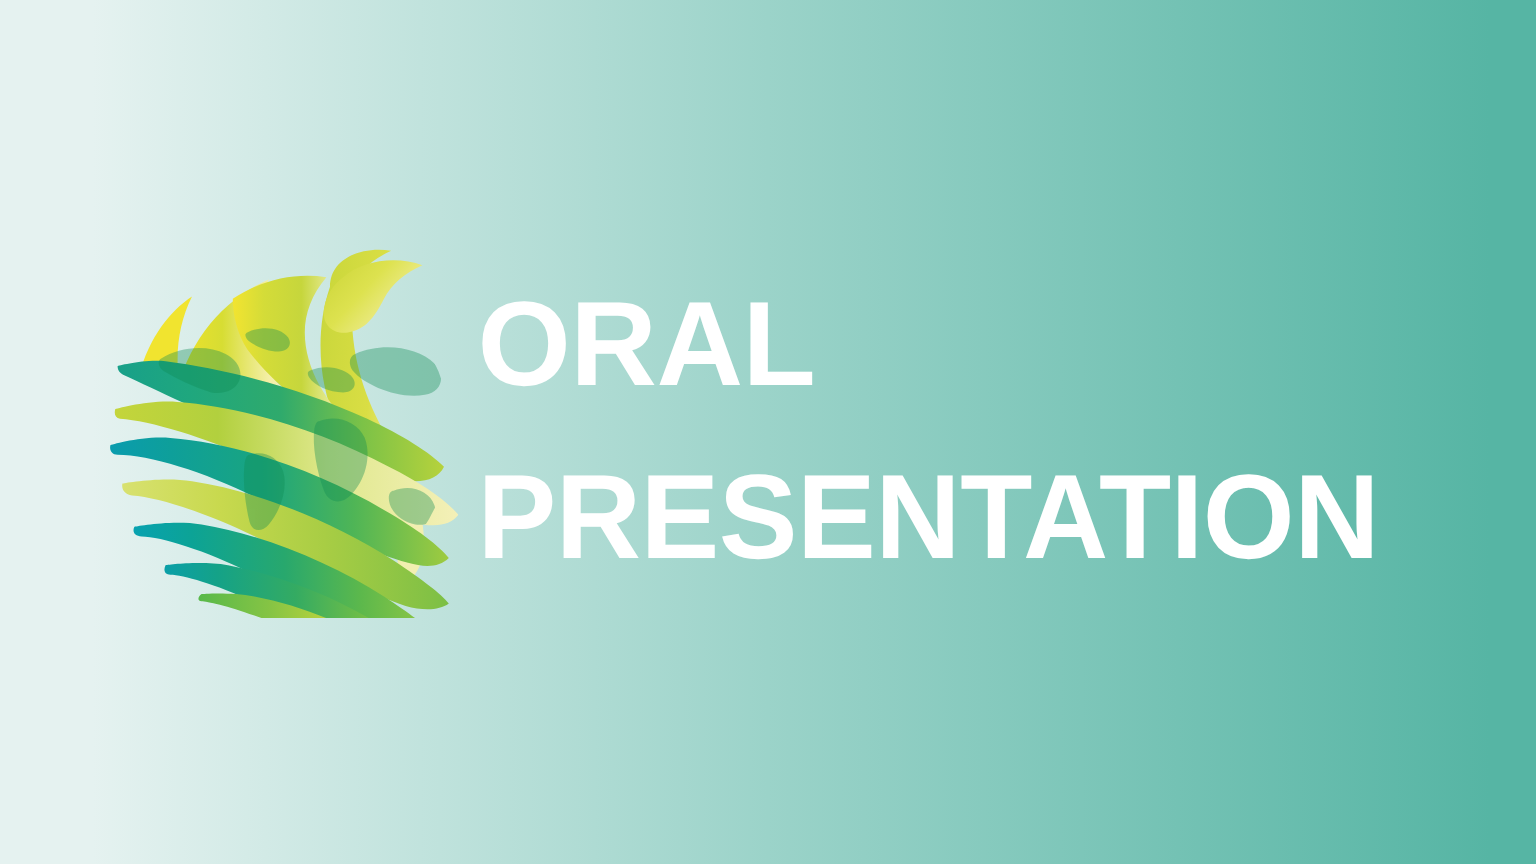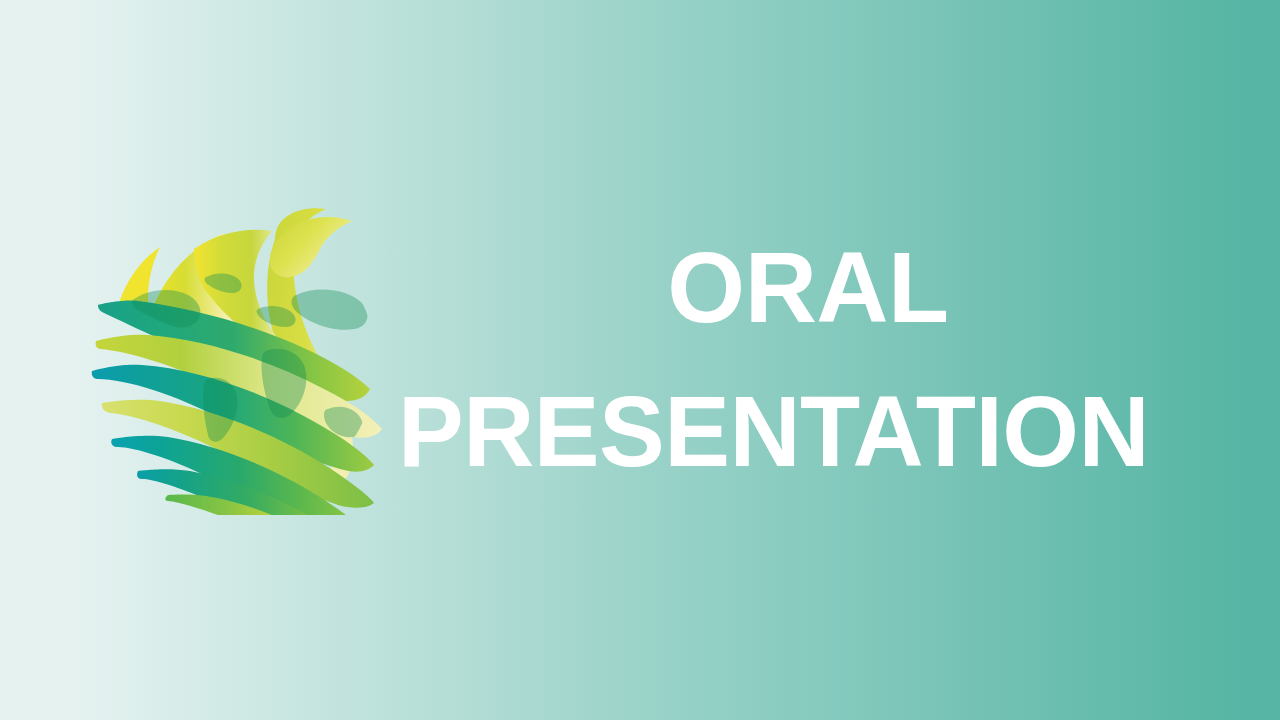--- a/index.html
+++ b/index.html
@@ -233,17 +233,17 @@
                  C184 124, 172 118, 168 112 C166 109, 166 107, 168 106 Z"></path>
         <path d="M206 92 C228 82, 258 86, 272 100 C282 110, 278 124, 264 126
                  C242 130, 214 118, 204 106 C200 100, 201 94, 206 92 Z"></path>
         <path d="M238 206 C252 200, 268 206, 272 218 C276 228, 268 236, 256 234
                  C244 232, 234 222, 234 212 C234 208, 236 206, 238 206 Z"></path>
       </g>
     </svg>
   </div>
 
   <div id="title-block">
-    <div class="title-line line-1" style="color: rgb(255, 255, 255); text-align: center;">ORAL</div>
+    <div class="title-line line-1" style="color: rgb(255, 255, 255);">ORAL</div>
     <div class="title-line line-2" style="color: rgb(255, 255, 255);">PRESENTATION</div>
   </div>
 
 </div>
 
 </body></html>

